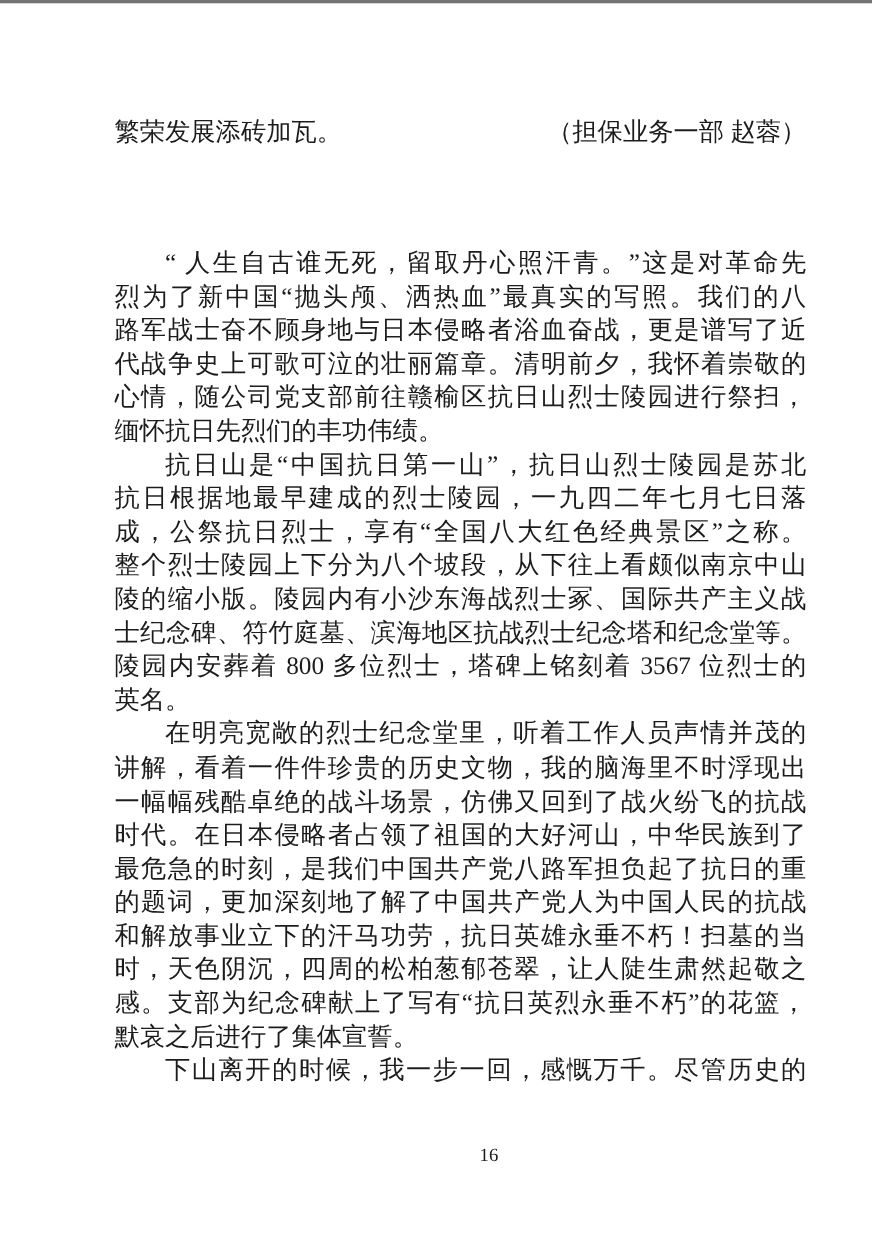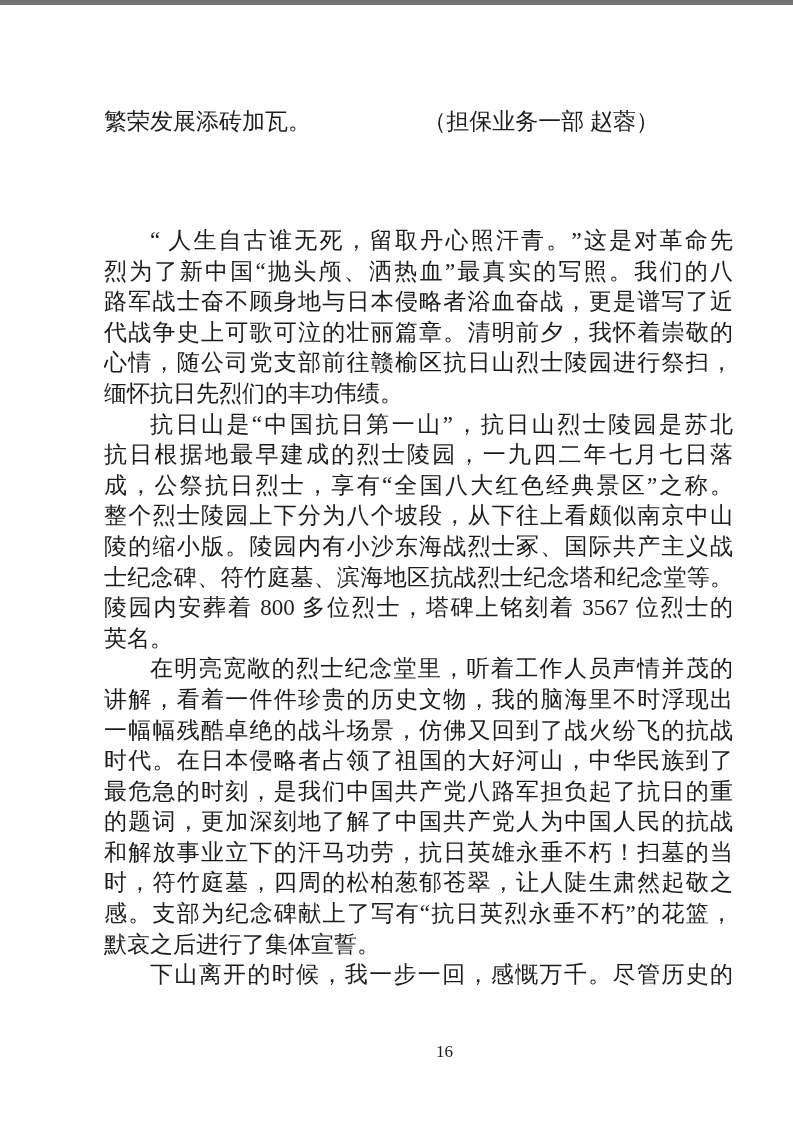--- a/index.html
+++ b/index.html
@@ -8,36 +8,35 @@
     background: #ffffff;
   }
   .page {
     position: relative;
     width: 793px;
     height: 1122px;
     background: #ffffff;
     color: #1c1c1c;
     font-family: "Liberation Serif", serif;
     overflow: hidden;
-    border-top: 5px solid #737373;
+    border-top: 3px solid #737373;
     box-sizing: border-box;
   }
   .header-line {
     position: absolute;
     top: 102px;
     left: 104px;
     width: 629px;
     display: flex;
     font-size: 23px;
     line-height: 30px;
     white-space: nowrap;
   }
   .header-byline {
     margin-left: auto;
-    margin-right: 74px;
   }
   .doc-title {
     position: absolute;
     top: 153px;
     left: 0;
     width: 100%;
     text-align: center;
     font-family: "Liberation Sans", sans-serif;
     font-weight: bold;
     font-size: 26px;
@@ -100,21 +99,21 @@
       <div class="line fill">士纪念碑、符竹庭墓、滨海地区抗战烈士纪念塔和纪念堂等。</div>
       <div class="line fill">陵园内安葬着 800 多位烈士，塔碑上铭刻着 3567 位烈士的</div>
       <div class="line">英名。</div>
       <div class="line indent fill">在明亮宽敞的烈士纪念堂里，听着工作人员声情并茂的</div>
       <div class="line fill">讲解，看着一件件珍贵的历史文物，我的脑海里不时浮现出</div>
       <div class="line fill">一幅幅残酷卓绝的战斗场景，仿佛又回到了战火纷飞的抗战</div>
       <div class="line fill">时代。在日本侵略者占领了祖国的大好河山，中华民族到了</div>
       <div class="line fill">最危急的时刻，是我们中国共产党八路军担负起了抗日的重</div>
       <div class="line fill">的题词，更加深刻地了解了中国共产党人为中国人民的抗战</div>
       <div class="line fill">和解放事业立下的汗马功劳，抗日英雄永垂不朽！扫墓的当</div>
-      <div class="line fill">时，符竹庭墓，四周的松柏葱郁苍翠，让人陡生肃然起敬之</div>
+      <div class="line fill">时，天色阴沉，四周的松柏葱郁苍翠，让人陡生肃然起敬之</div>
       <div class="line fill">感。支部为纪念碑献上了写有“抗日英烈永垂不朽”的花篮，</div>
       <div class="line">默哀之后进行了集体宣誓。</div>
       <div class="line indent fill">下山离开的时候，我一步一回，感慨万千。尽管历史的</div>
     </div>
 
   <div class="page-number">16</div>
 
 </div>
 
 </body></html>

